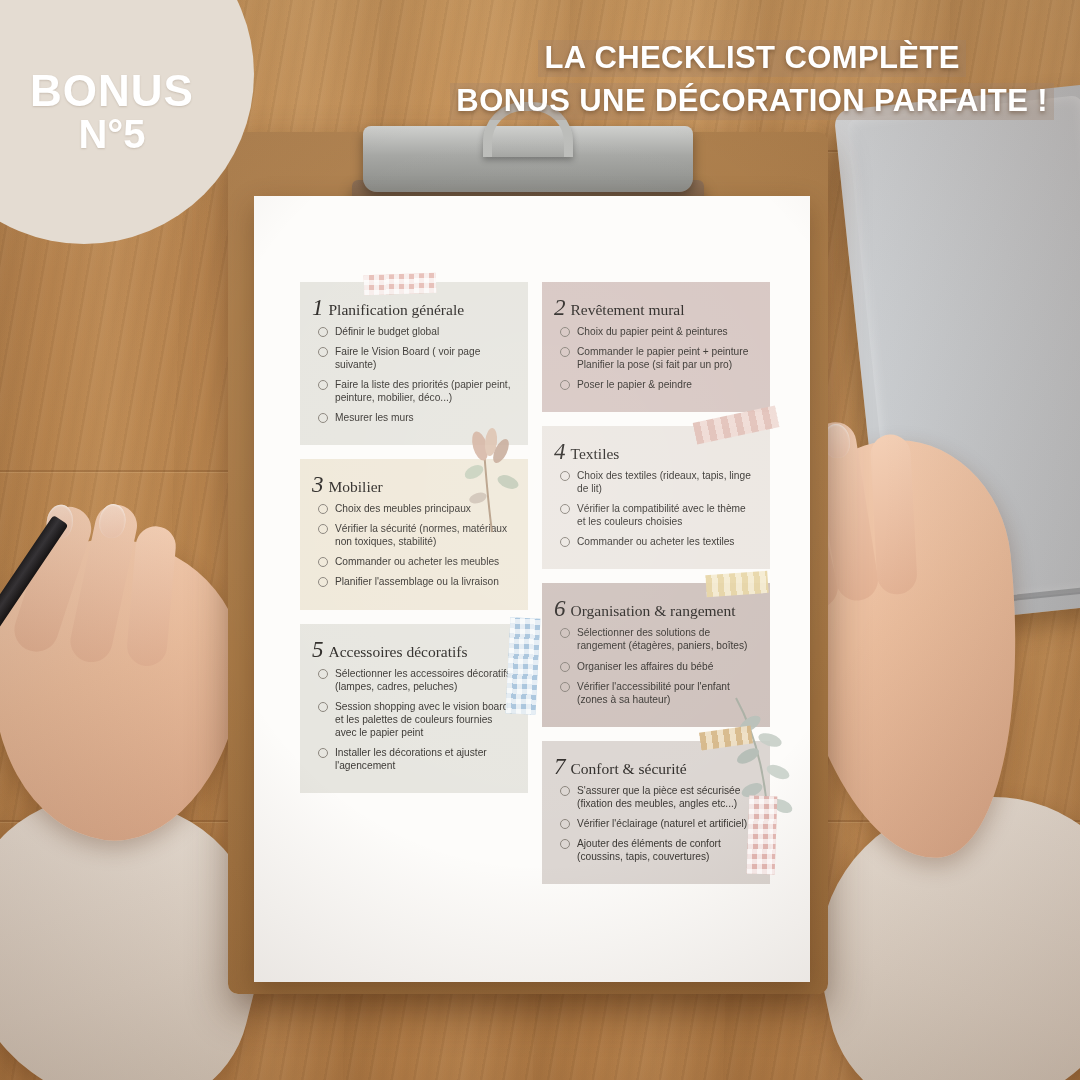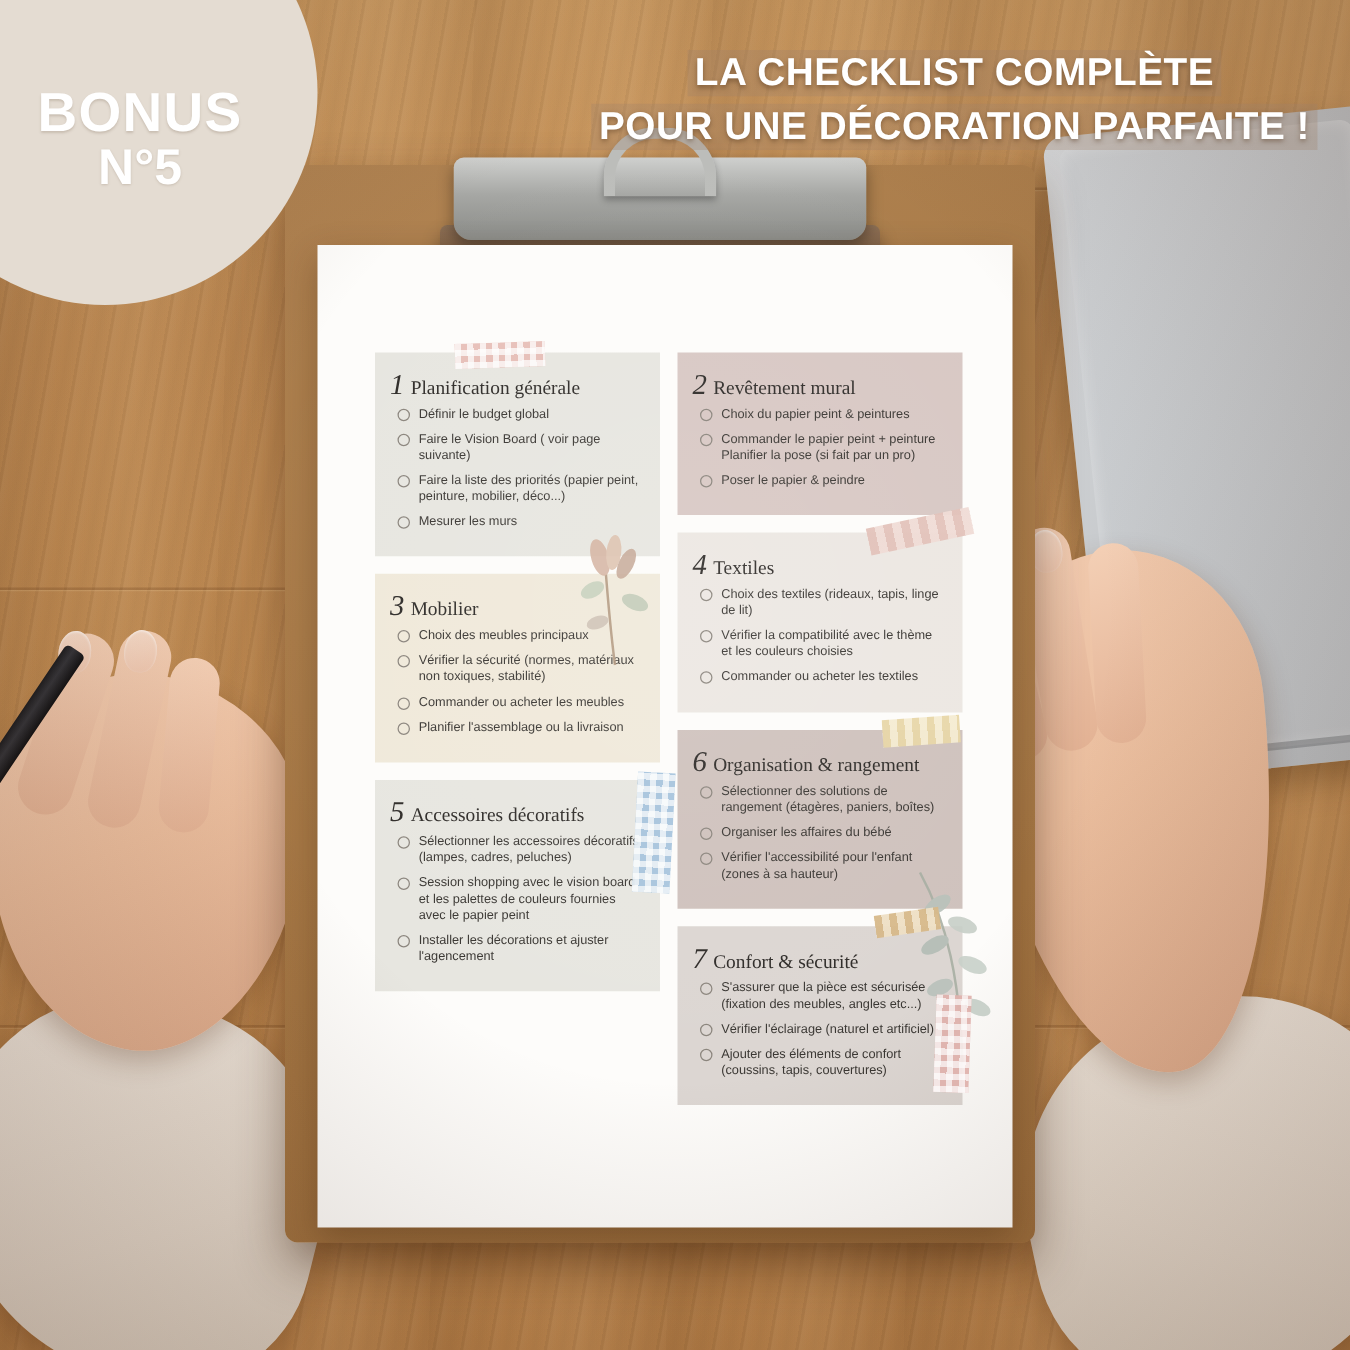--- a/index.html
+++ b/index.html
@@ -575,16 +575,16 @@
 
   <div class="desk-vignette"></div>
 
   <div class="bonus">
     <div class="bonus-l1">BONUS</div>
     <div class="bonus-l2">N°5</div>
   </div>
 
   <div class="headline">
     <div><span class="line">LA CHECKLIST COMPLÈTE</span></div>
-    <div><span class="line">POUR UNE DÉCORATION PARFAITE !</span></div>
+    <div><span class="line">BONUS UNE DÉCORATION PARFAITE !</span></div>
   </div>
 
 </div>
 
 </body></html>

